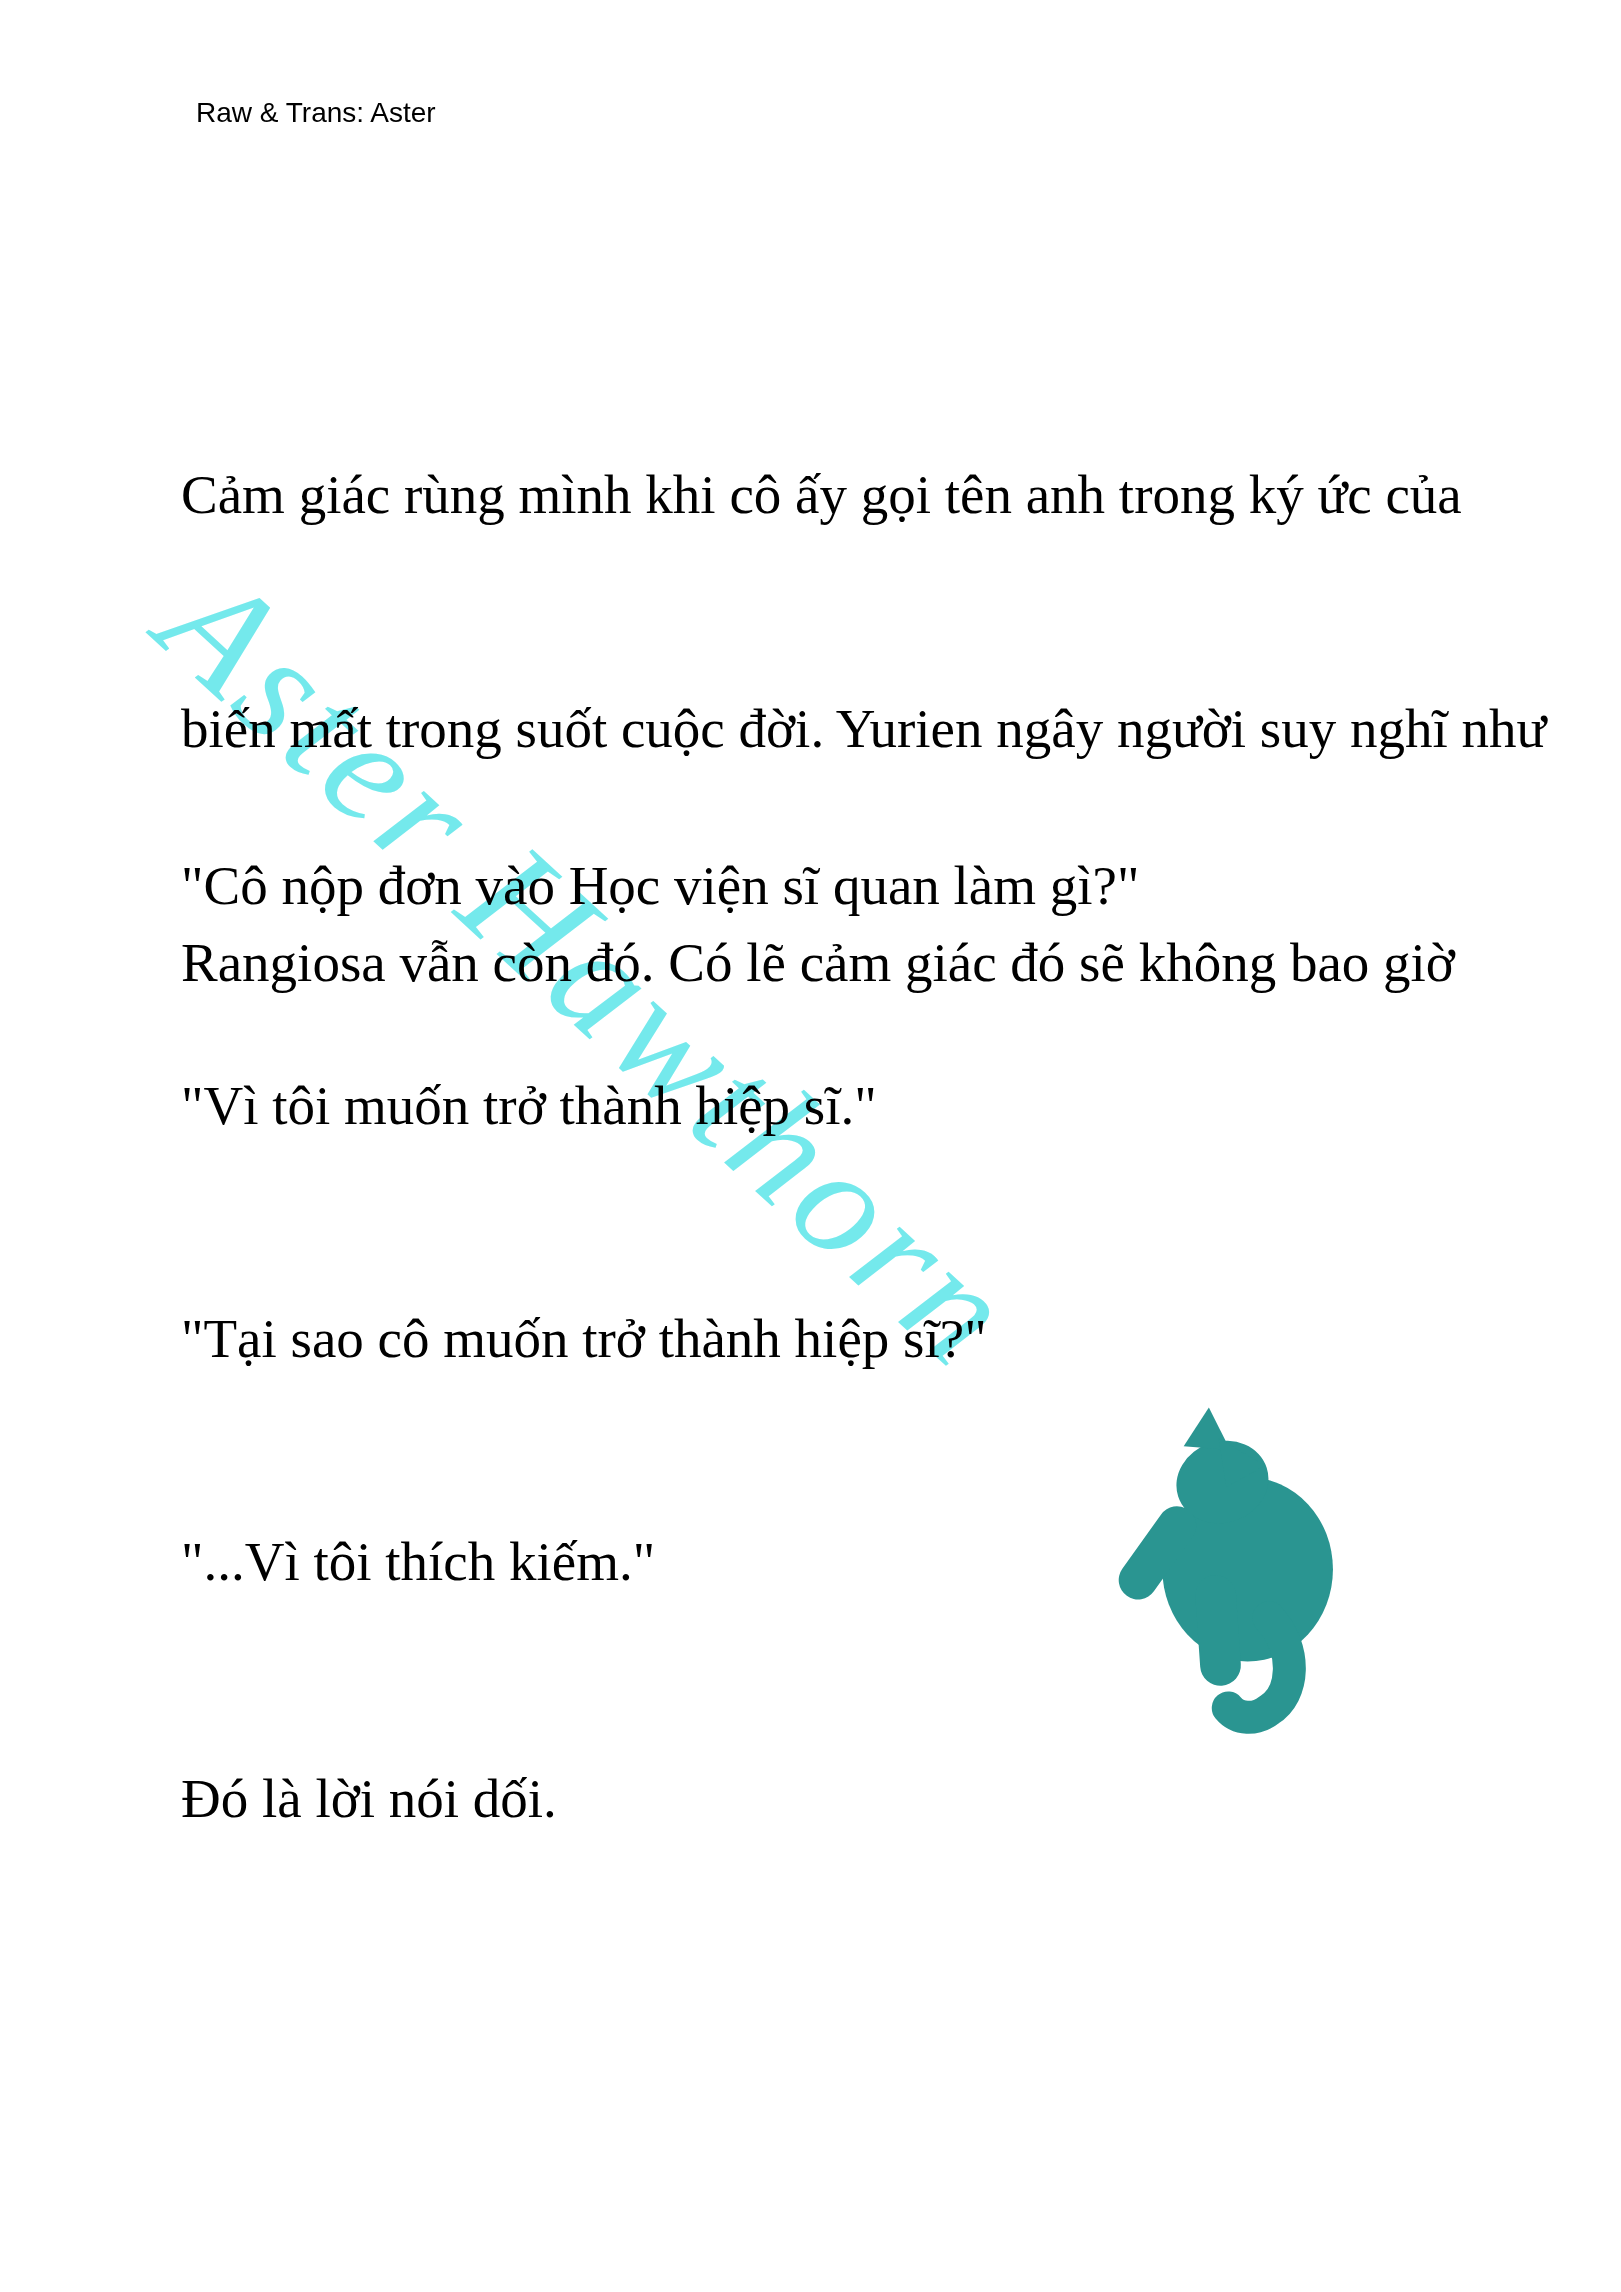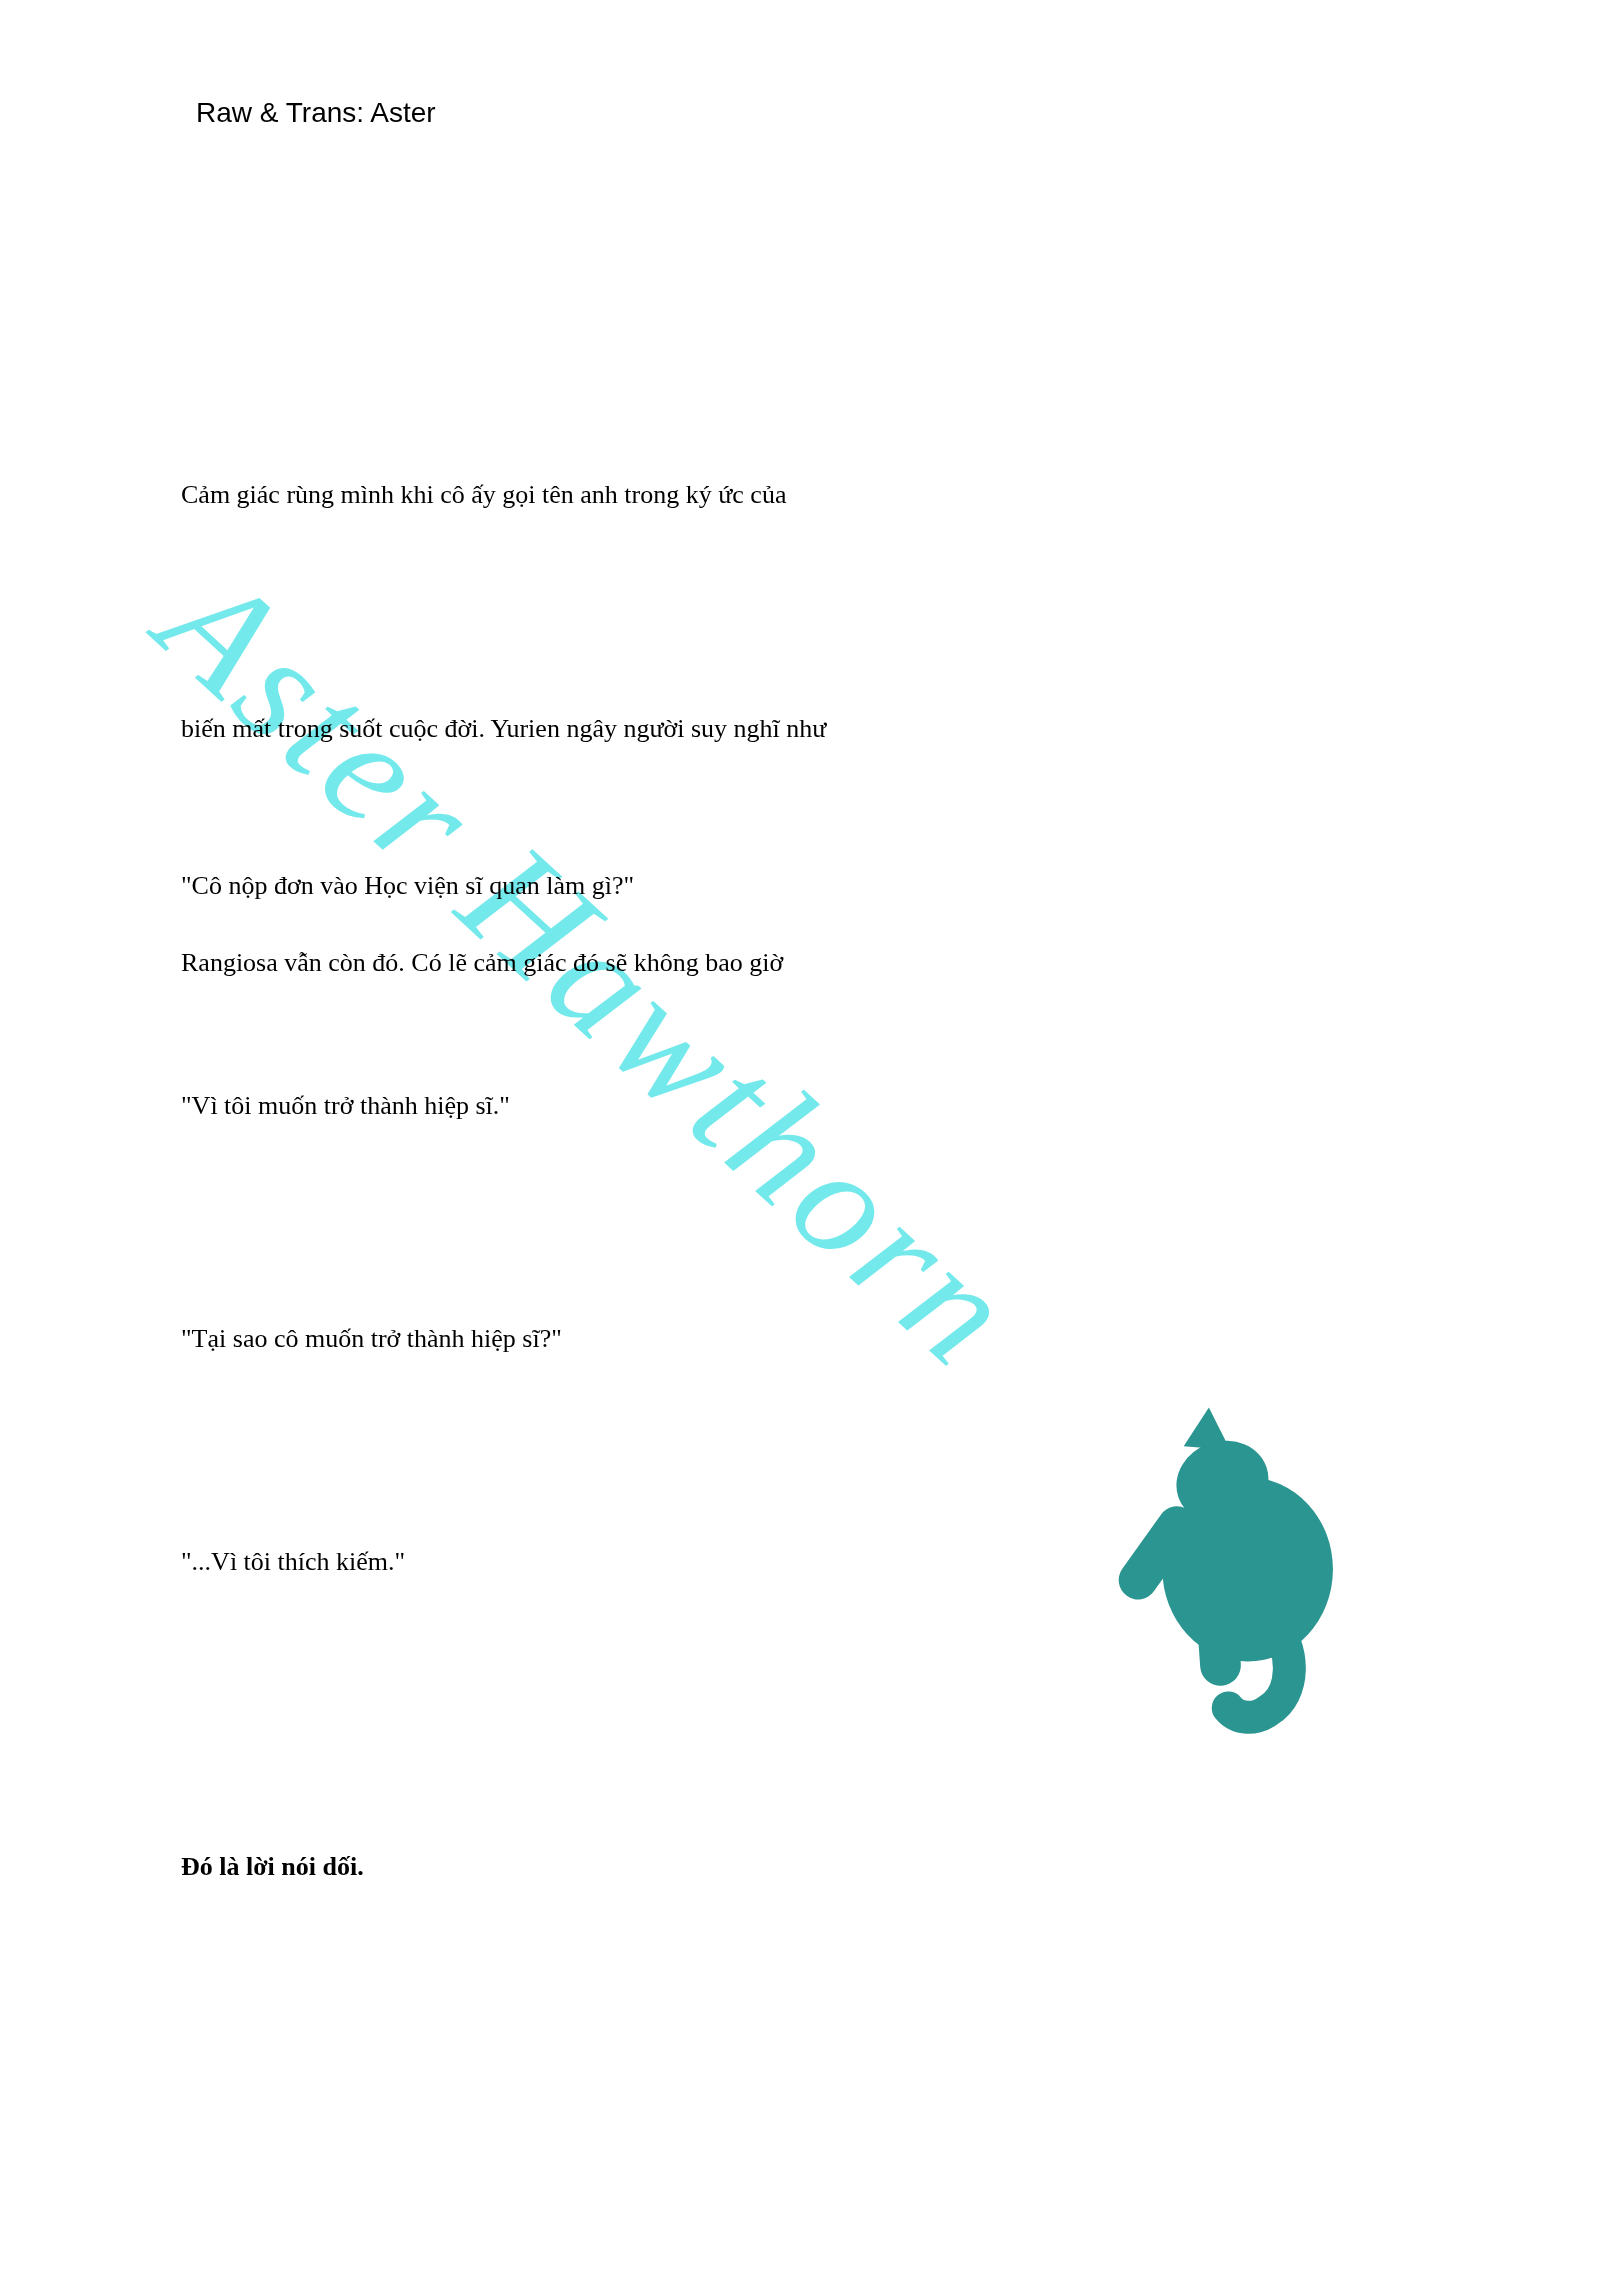--- a/index.html
+++ b/index.html
@@ -40,32 +40,32 @@
     font-size: 155px;
     letter-spacing: 6.9px;
     color: var(--watermark-cyan, #74e9ec);
     white-space: pre;
     z-index: 1;
     pointer-events: none;
   }
   .para {
     position: absolute;
     left: 181px;
-    font-size: 26px;
+    font-size: 55px;
     line-height: 78px;
     white-space: pre;
     z-index: 2;
   }
   .para-line { display: block; }
   .p-narration-1 { top: 300px; }
   .p-dialogue-1  { top: 847px; }
   .p-dialogue-2  { top: 1067px; }
   .p-dialogue-3  { top: 1300px; }
   .p-dialogue-4  { top: 1523px; }
-  .p-narration-2 { top: 1828px; font-weight: bold; }
+  .p-narration-2 { top: 1760px; }
   .cat {
     position: absolute;
     left: 1103px;
     top: 1390px;
     width: 235px;
     height: 349px;
     color: var(--cat-teal, #2a9591);
     z-index: 2;
   }
   .cat svg { width: 100%; height: 100%; display: block; }

